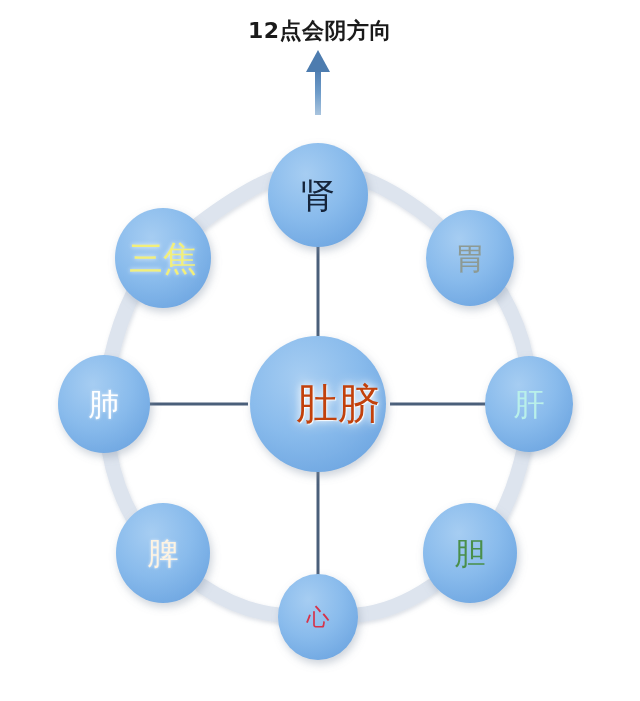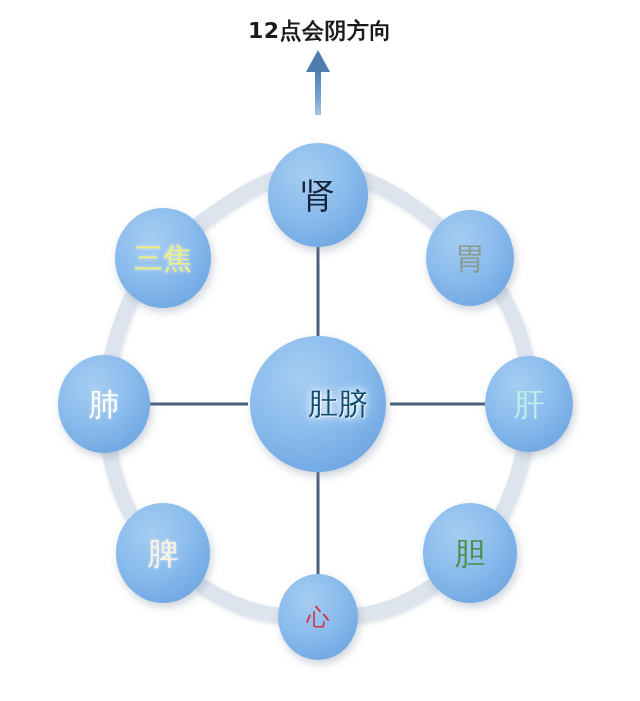--- a/index.html
+++ b/index.html
@@ -102,21 +102,21 @@
       <ellipse cx="470" cy="553" rx="47" ry="50" fill="url(#bubGrad)"></ellipse>
       <ellipse cx="318" cy="617" rx="40" ry="43" fill="url(#bubGrad)"></ellipse>
       <ellipse cx="163" cy="553" rx="47" ry="50" fill="url(#bubGrad)"></ellipse>
       <ellipse cx="104" cy="404" rx="46" ry="49" fill="url(#bubGrad)"></ellipse>
       <ellipse cx="163" cy="258" rx="48" ry="50" fill="url(#bubGrad)"></ellipse>
       <circle cx="318" cy="404" r="68" fill="url(#bubGrad)"></circle>
     </g>
   </svg>
 
   <div class="node" style="left:250px;top:336px;width:136px;height:136px;">
-    <span class="lbl" style="font-size:30px;color:#0c4a6e;text-shadow:0 0 7px #ffffff,0 0 14px #ffffff,1px 1px 1px rgba(255,255,255,.9);margin-left:40px;">肚脐</span>
+    <span class="lbl" style="font-size:42px;color:#c2410c;text-shadow:0 0 7px #ffffff,0 0 14px #ffffff,1px 1px 1px rgba(255,255,255,.9);margin-left:40px;">肚脐</span>
   </div>
 
   <div class="node" style="left:268px;top:143px;width:100px;height:104px;">
     <span class="lbl" style="font-size:34px;color:#15243a;">肾</span>
   </div>
 
   <div class="node" style="left:426px;top:210px;width:88px;height:96px;">
     <span class="lbl" style="font-size:31px;color:#8d9a94;">胃</span>
   </div>
 
@@ -134,16 +134,16 @@
 
   <div class="node" style="left:116px;top:503px;width:94px;height:100px;">
     <span class="lbl" style="font-size:31px;color:#fdf3e2;text-shadow:0 0 3px rgba(255,255,255,.8);">脾</span>
   </div>
 
   <div class="node" style="left:58px;top:355px;width:92px;height:98px;">
     <span class="lbl" style="font-size:31px;color:#ffffff;text-shadow:0 0 3px rgba(255,255,255,.7);">肺</span>
   </div>
 
   <div class="node" style="left:115px;top:208px;width:96px;height:100px;">
-    <span class="lbl" style="font-size:29px;color:#f2ef7a;text-shadow:0 0 4px rgba(255,255,255,.85);">三焦</span>
+    <span class="lbl" style="font-size:34px;color:#f2ef7a;text-shadow:0 0 4px rgba(255,255,255,.85);">三焦</span>
   </div>
 
 </div>
 
 </body></html>

